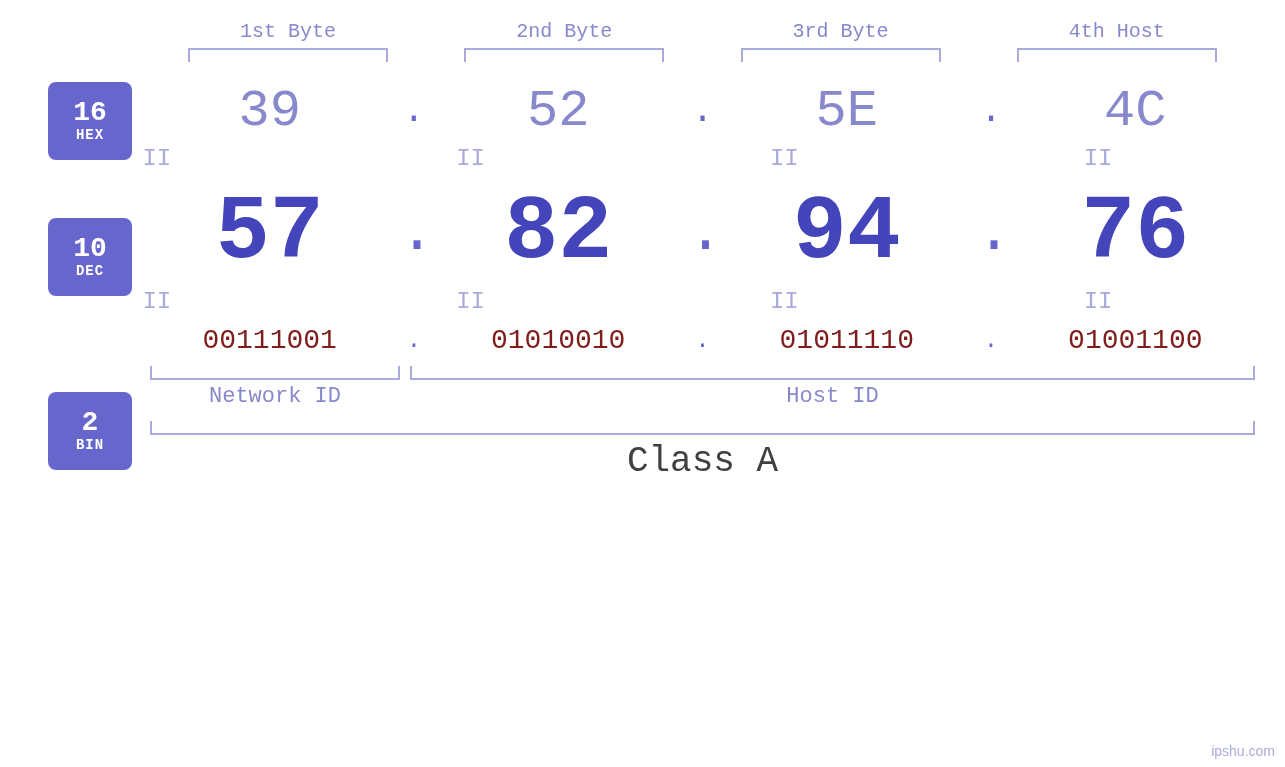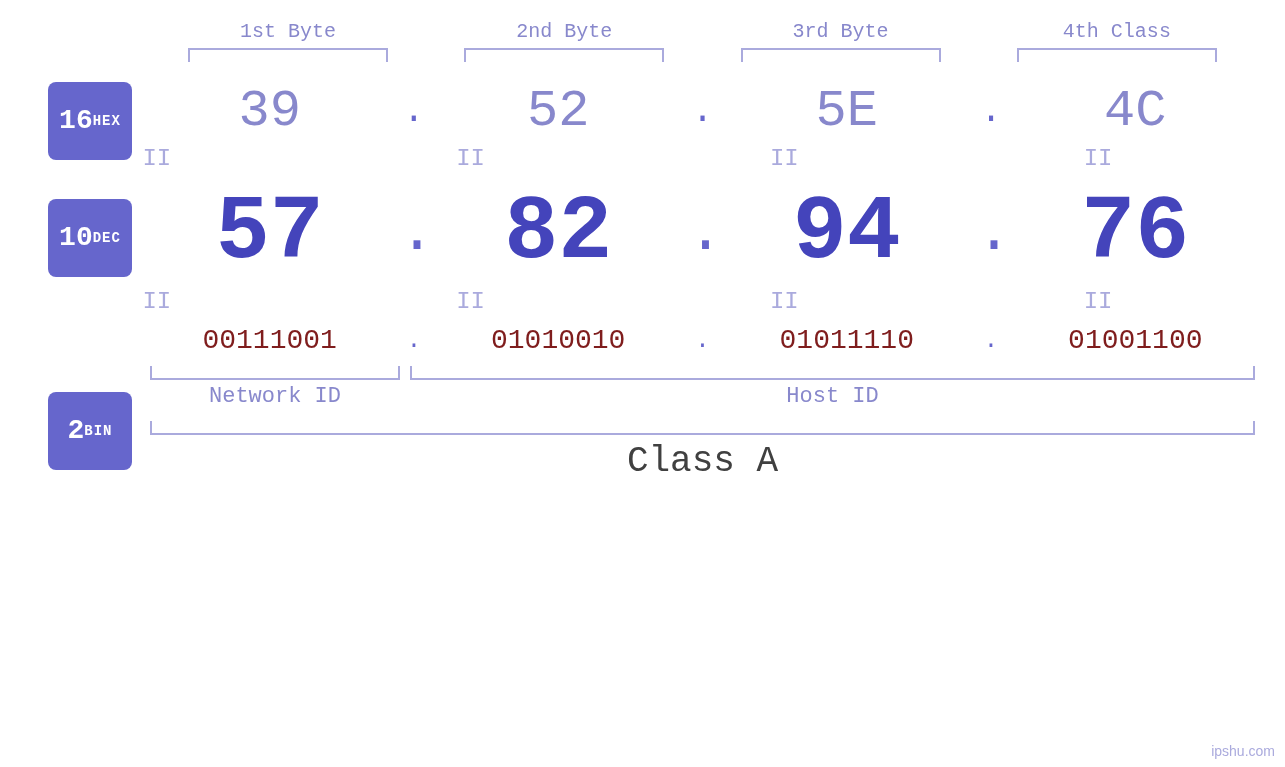--- a/index.html
+++ b/index.html
@@ -61,21 +61,21 @@
 
     
     .base-label {
       position: absolute;
       left: 48px;
       width: 84px;
       height: 78px;
       background: #6666cc;
       border-radius: 8px;
       display: flex;
-      flex-direction: row;
+      flex-direction: column;
       align-items: center;
       justify-content: center;
       color: white;
     }
 
     .base-number {
       font-size: 28px;
       font-weight: bold;
       line-height: 1;
     }
@@ -255,21 +255,21 @@
   </style>
 </head>
 <body>
 
 <div class="main-container">
 
   <div class="byte-headers">
     <div class="byte-header">1st Byte</div>
     <div class="byte-header">2nd Byte</div>
     <div class="byte-header">3rd Byte</div>
-    <div class="byte-header">4th Class</div>
+    <div class="byte-header">4th Host</div>
   </div>
 
   <div class="top-brackets">
     <div class="bracket-line"></div>
     <div class="bracket-line"></div>
     <div class="bracket-line"></div>
     <div class="bracket-line"></div>
   </div>
 
   <div class="content-area">
@@ -297,21 +297,21 @@
       </div>
     </div>
 
     <div class="equals-row">
       <div class="equals-cell">II</div>
       <div class="equals-cell">II</div>
       <div class="equals-cell">II</div>
       <div class="equals-cell">II</div>
     </div>
 
-    <div class="base-label" style="top: 137px;">
+    <div class="base-label" style="top: 156px;">
       <span class="base-number">10</span>
       <span class="base-name">DEC</span>
     </div>
 
     <div class="values-row dec-row-container">
       <div class="value-cell">
         <span class="dec-value">57</span>
       </div>
       <span class="dot-cell" style="font-size:60px;">.</span>
       <div class="value-cell">

